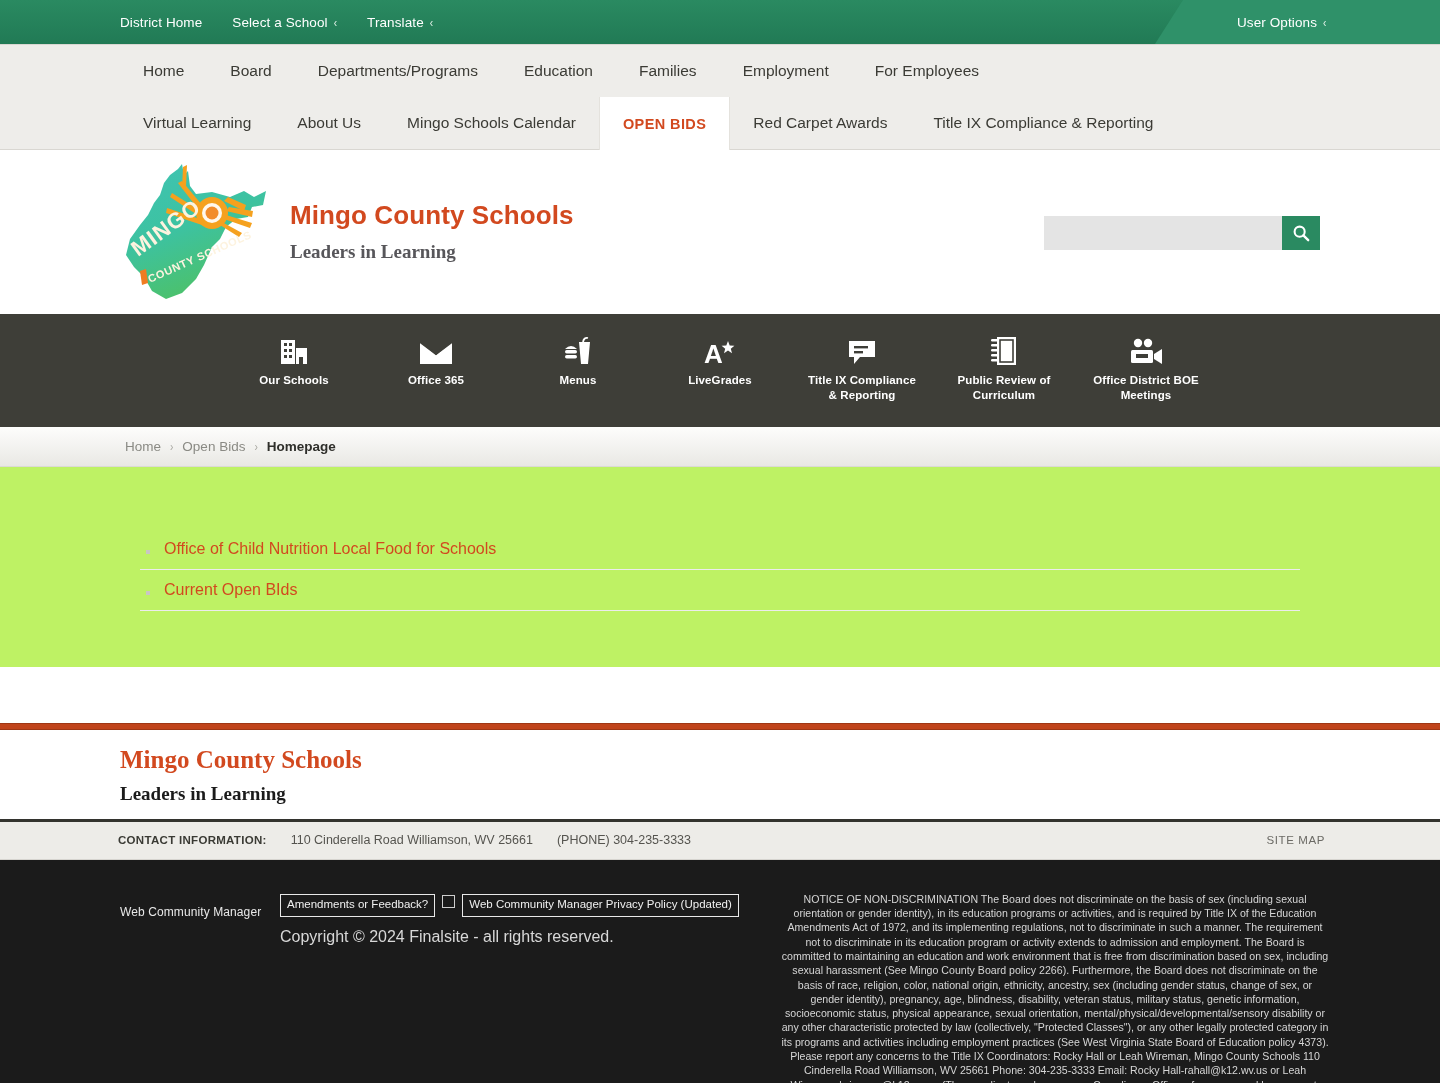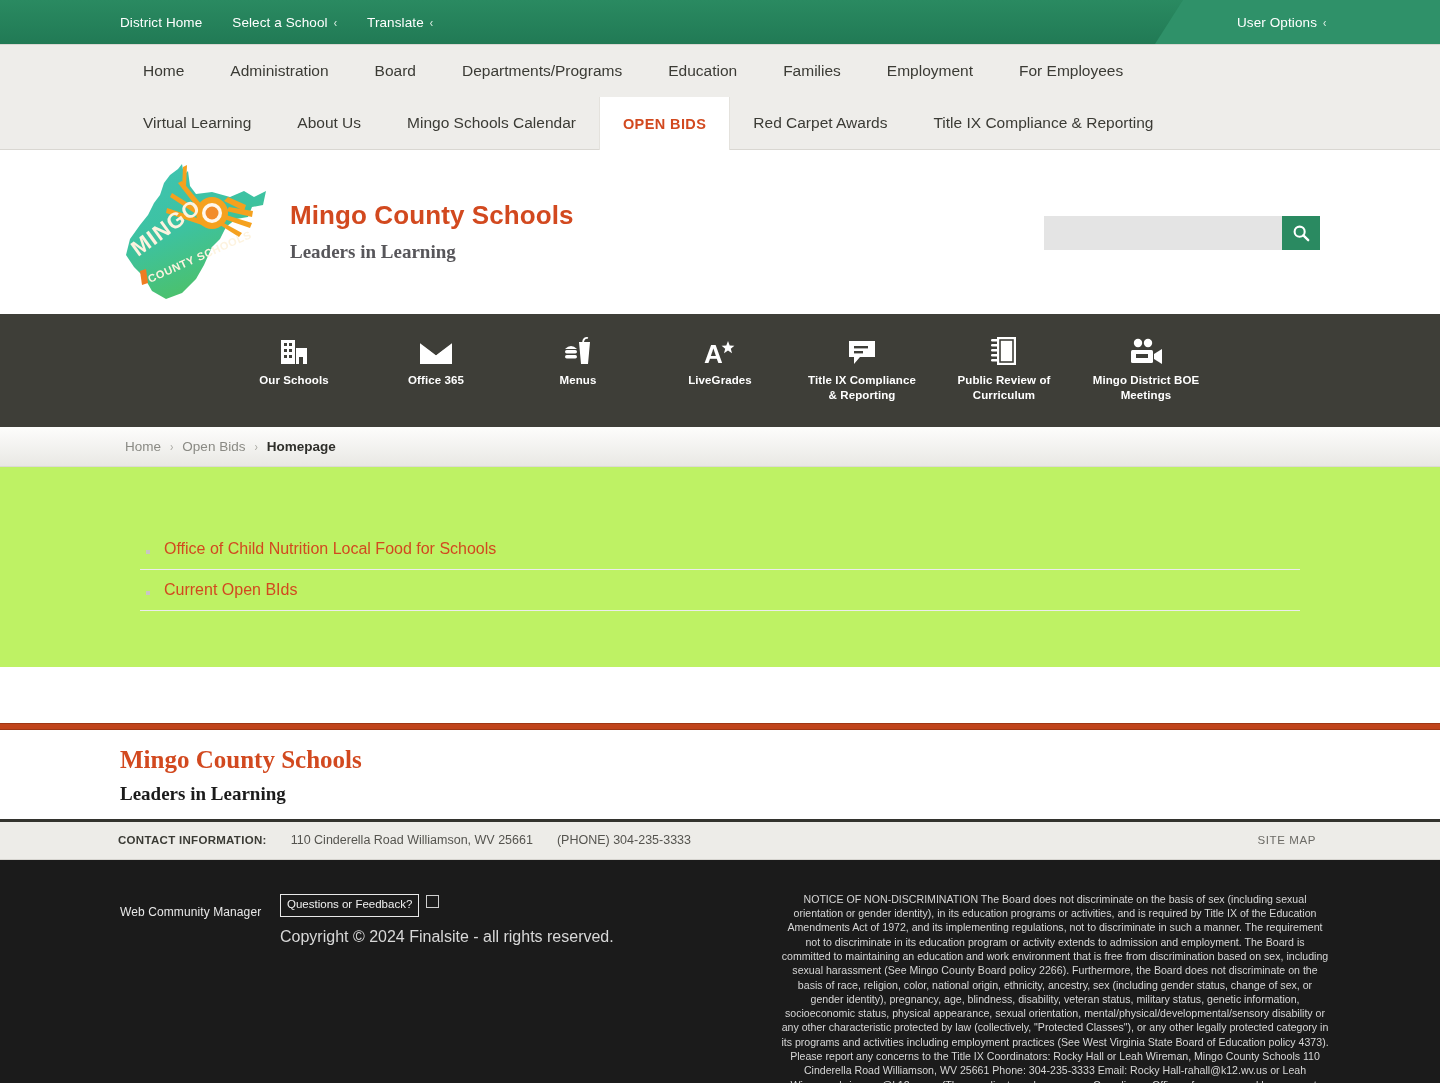--- a/index.html
+++ b/index.html
@@ -290,21 +290,21 @@
     color: #3a3a34;
     letter-spacing: .3px;
   }
   .contact-value {
     font-size: 12.5px;
     color: #55544f;
     margin-left: 24px;
   }
   .sitemap-link {
     position: absolute;
-    right: 124px;
+    right: 115px;
     font-size: 11.5px;
     color: #6b6a65;
     letter-spacing: .6px;
     text-decoration: none;
     cursor: pointer;
   }
 
   
   .dark-footer {
     background: #1b1b1b;
@@ -384,23 +384,20 @@
       <span>User Options</span>
       <span class="chev">‹</span>
     </a>
   </div>
 </div>
 
 <nav class="main-nav">
   <div class="nav-row nav-row-1">
     <a class="nav-item">
         <span>Home</span>
-      </a>
-    <a class="nav-item">
-        <span>Administration</span>
       </a>
     <a class="nav-item">
         <span>Board</span>
       </a>
     <a class="nav-item">
         <span>Departments/Programs</span>
       </a>
     <a class="nav-item">
         <span>Education</span>
       </a>
@@ -573,21 +570,21 @@
   <a class="icon-link">
     <span class="icon-glyph">
       <svg width="34" height="28" viewBox="0 0 34 28">
         <circle cx="9" cy="5" r="4.2" fill="#fff"></circle>
         <circle cx="19" cy="5" r="4.2" fill="#fff"></circle>
         <rect x="2" y="12" width="22" height="13" rx="1.5" fill="#fff"></rect>
         <path d="M25 16 L33 11 V26 L25 21 Z" fill="#fff"></path>
         <rect x="7" y="16" width="12" height="4" fill="#3e3e38"></rect>
       </svg>
     </span>
-    <span class="icon-label">Mingo District BOE Meetings</span>
+    <span class="icon-label">Office District BOE Meetings</span>
   </a>
 </div>
 
 <div class="breadcrumb-bar">
   <a class="crumb">Home</a>
   <span class="crumb-sep">›</span>
   <a class="crumb">Open Bids</a>
   <span class="crumb-sep">›</span>
   <span class="crumb current">Homepage</span>
 </div>
@@ -615,22 +612,23 @@
   <span class="contact-value">110 Cinderella Road Williamson, WV 25661</span>
   <span class="contact-value">(PHONE) 304-235-3333</span>
   <a class="sitemap-link">SITE MAP</a>
 </div>
 
 <div class="dark-footer">
   <div class="wcm-col">
     <div class="wcm-row">
       <div class="wcm-logo">Web Community Manager</div>
       <div class="wcm-links">
-        <a class="wcm-btn">Questions or Feedback?</a>
+        <a class="wcm-btn">Amendments or Feedback?</a>
         <span class="broken-img"></span>
+        <a class="wcm-btn">Web Community Manager Privacy Policy (Updated)</a>
       </div>
     </div>
     <div class="copyright">Copyright © 2024 Finalsite - all rights reserved.</div>
   </div>
   <div class="notice-col">
     <p class="notice-text">NOTICE OF NON-DISCRIMINATION The Board does not discriminate on the basis of sex (including sexual orientation or gender identity), in its education programs or activities, and is required by Title IX of the Education Amendments Act of 1972, and its implementing regulations, not to discriminate in such a manner. The requirement not to discriminate in its education program or activity extends to admission and employment. The Board is committed to maintaining an education and work environment that is free from discrimination based on sex, including sexual harassment (See Mingo County Board policy 2266). Furthermore, the Board does not discriminate on the basis of race, religion, color, national origin, ethnicity, ancestry, sex (including gender status, change of sex, or gender identity), pregnancy, age, blindness, disability, veteran status, military status, genetic information, socioeconomic status, physical appearance, sexual orientation, mental/physical/developmental/sensory disability or any other characteristic protected by law (collectively, "Protected Classes"), or any other legally protected category in its programs and activities including employment practices (See West Virginia State Board of Education policy 4373). Please report any concerns to the Title IX Coordinators: Rocky Hall or Leah Wireman, Mingo County Schools 110 Cinderella Road Williamson, WV 25661 Phone: 304-235-3333 Email: Rocky Hall-rahall@k12.wv.us or Leah Wireman:-lwireman@k12.wv.us (The coordinators also serve as Compliance Officers for non-sexual harassment, 504/ADA). If you have web accessibility issues, please contact: Virginia Lee Taylor-Mounts @ vmounts@k12.wv.us or 304-235-3333.</p>
   </div>
 </div>
 
 </body></html>

